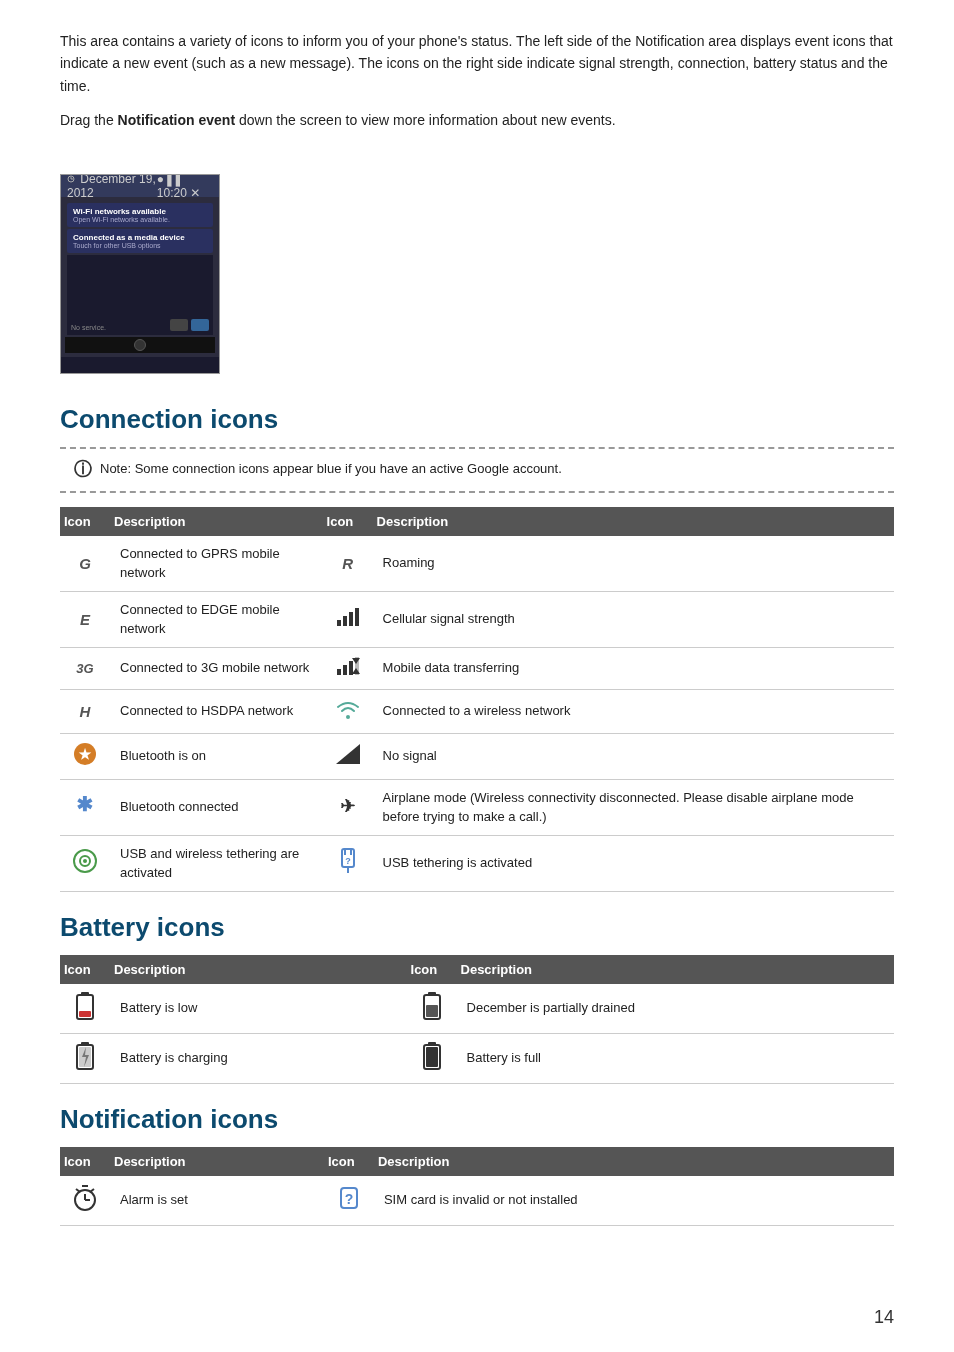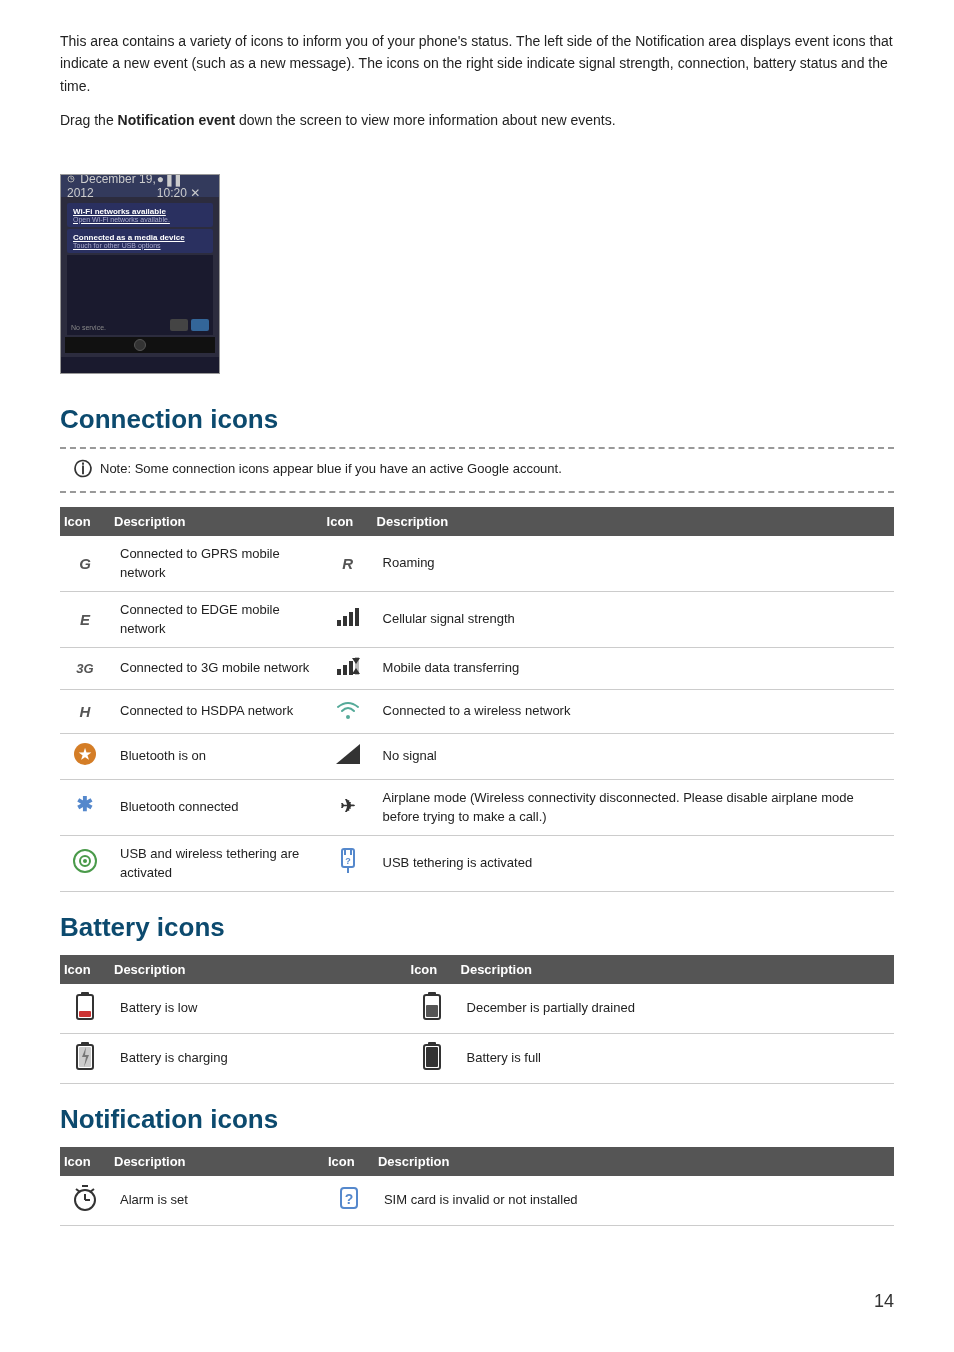--- a/index.html
+++ b/index.html
@@ -55,21 +55,20 @@
       color: #ccc;
     }
 
     .phone-notification-item {
       background: #2a3060;
       margin: 2px;
       padding: 4px 6px;
       font-size: 8px;
       color: #fff;
       border-radius: 2px;
-      text-decoration: underline;
     }
 
     .phone-notification-item .notif-title {
       font-weight: bold;
       font-size: 8px;
     }
 
     .phone-notification-item .notif-sub {
       font-size: 7px;
       color: #aac;
@@ -151,21 +150,21 @@
     }
     .icon-cell.gray { color: #555; }
 
     .desc-cell {
       font-size: 13px;
       line-height: 1.5;
     }
 
     .page-number {
       position: absolute;
-      bottom: 40px;
+      bottom: 24px;
       right: 60px;
       font-size: 18px;
       color: #333;
     }
 
     
     .section-gap {
       margin-top: 6px;
     }
   </style>

